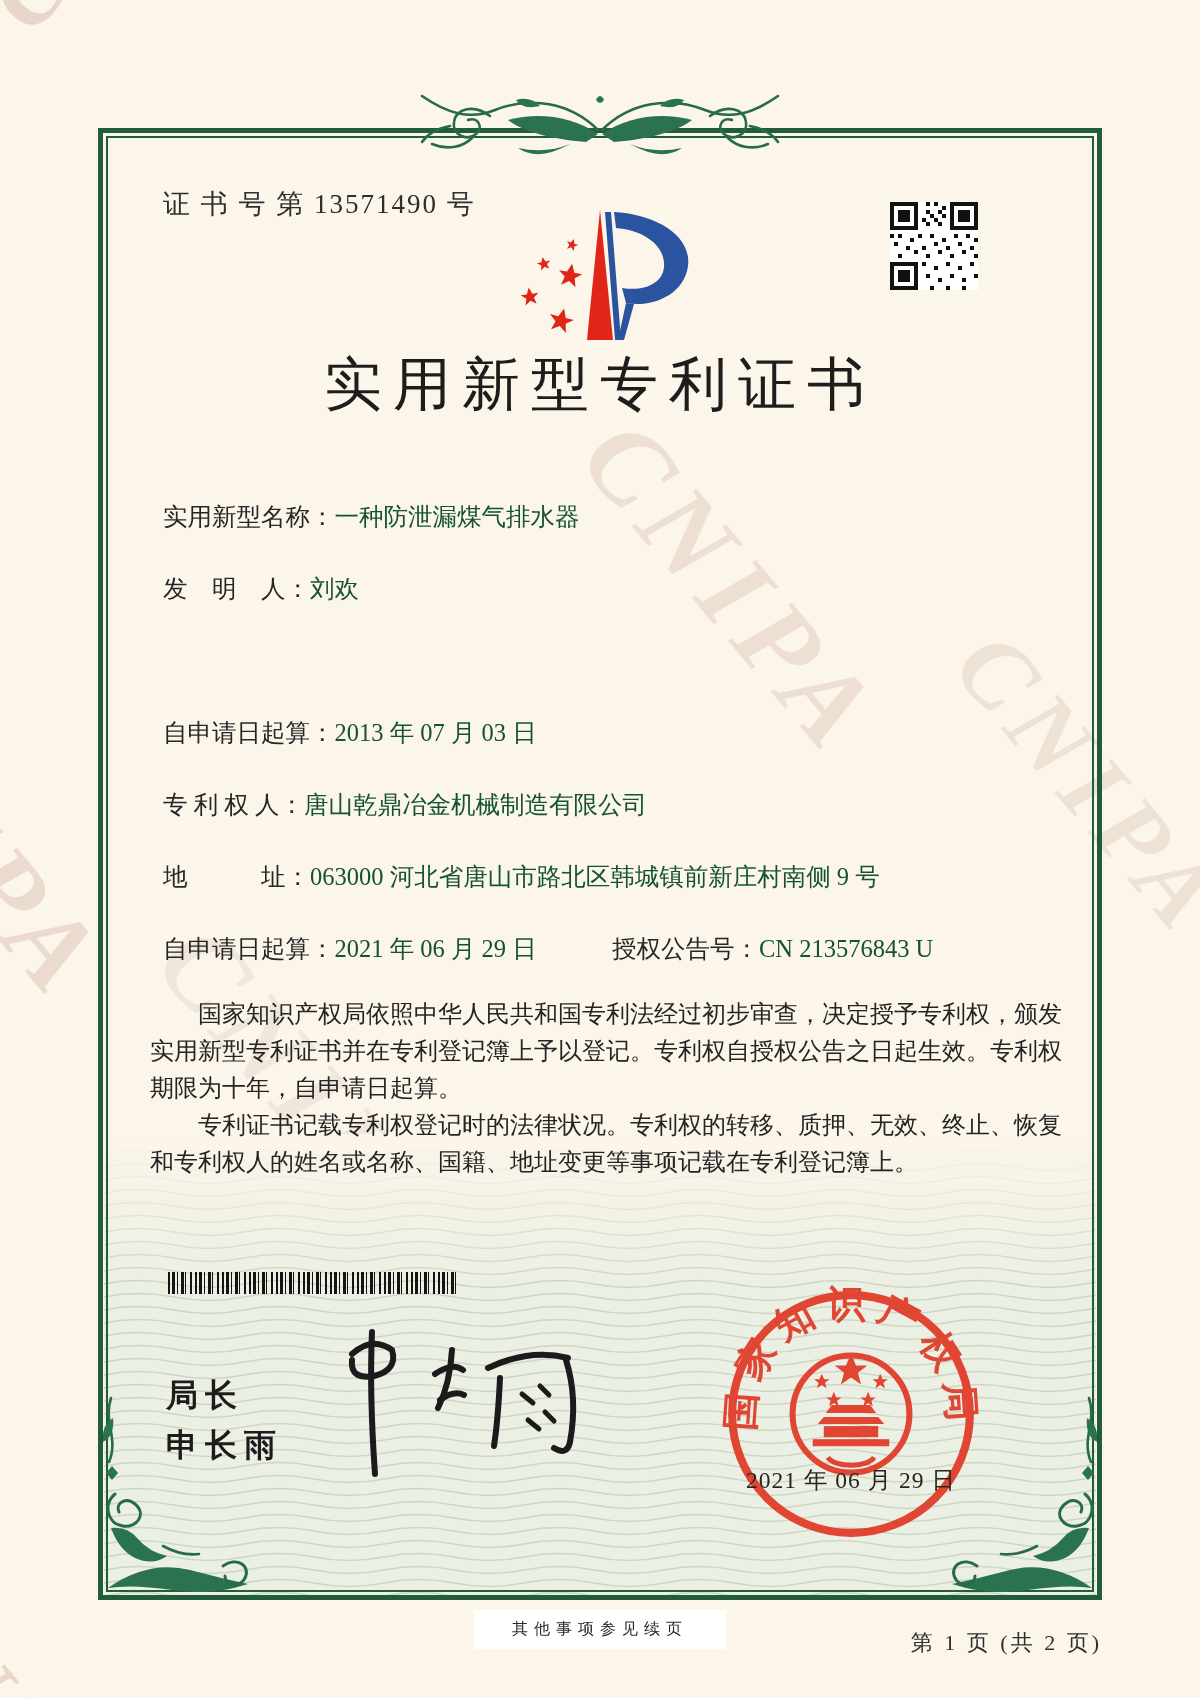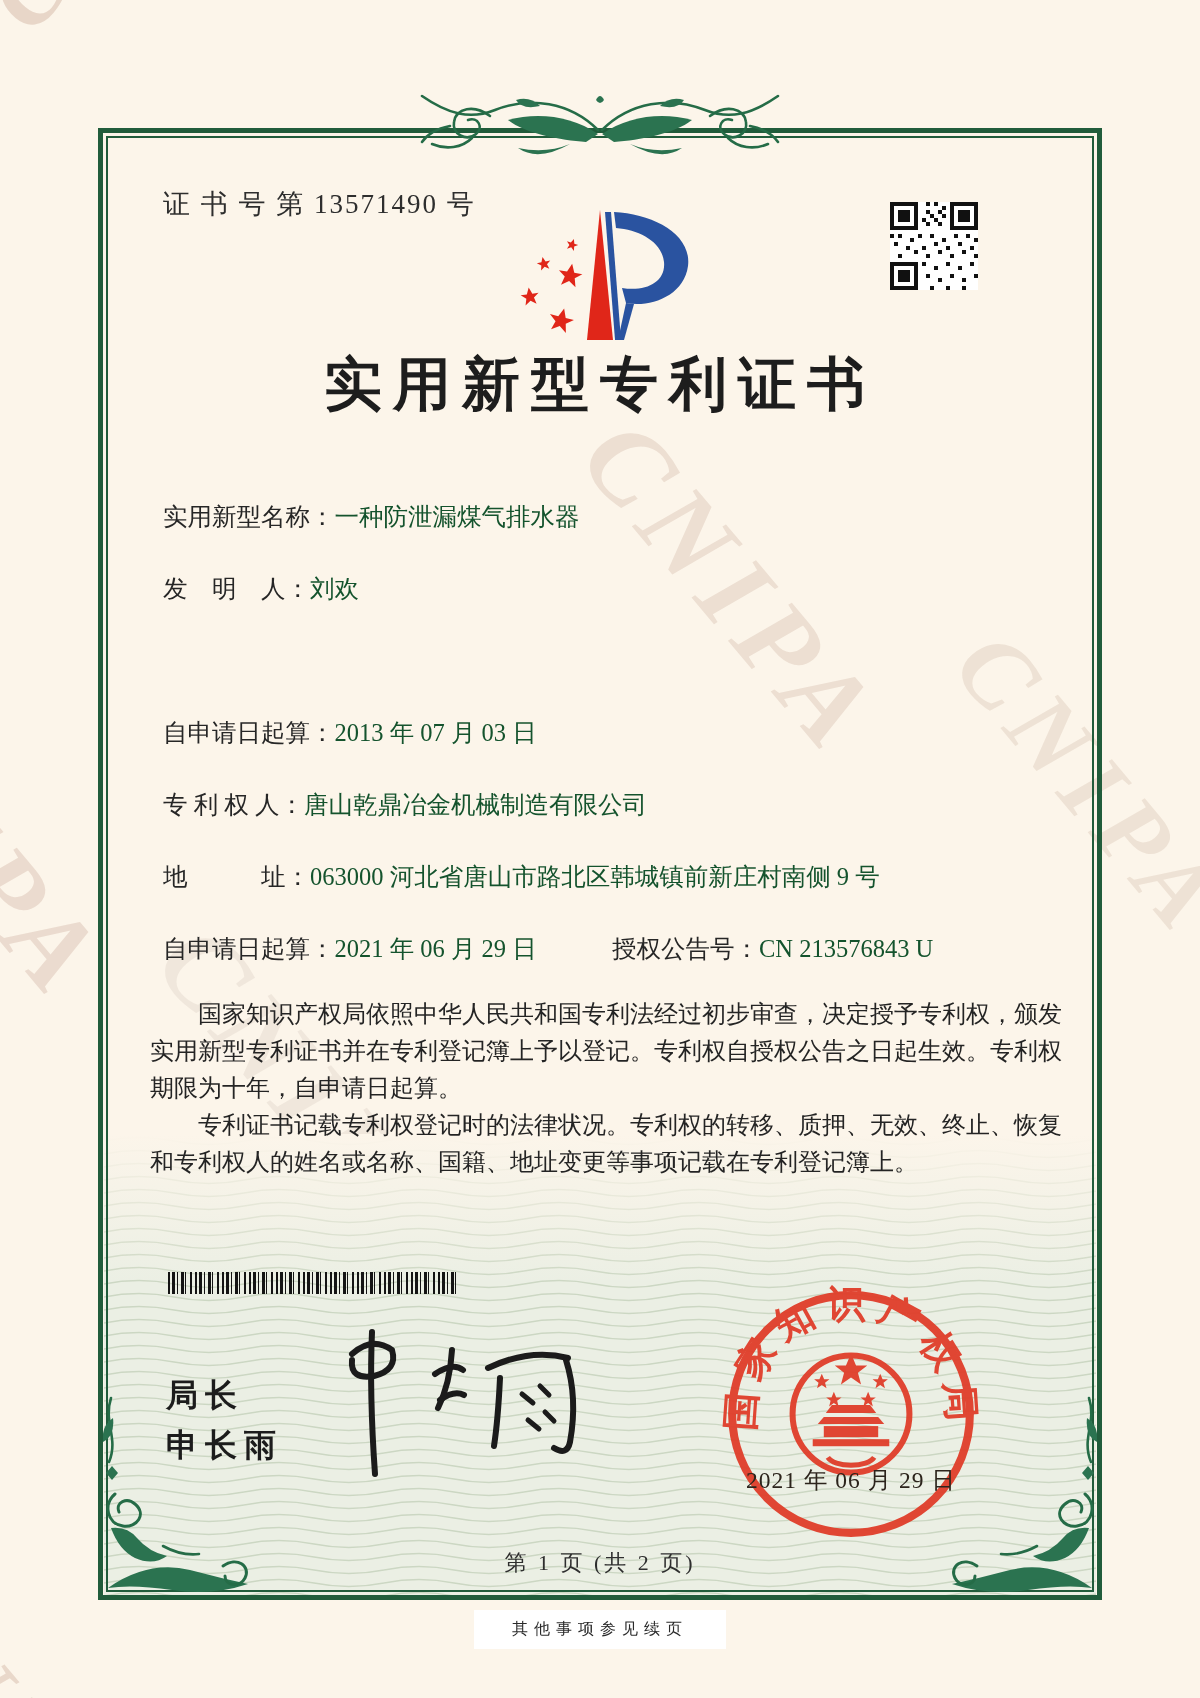--- a/index.html
+++ b/index.html
@@ -25,21 +25,21 @@
     border:2px solid #215c3b;}
   .orn-top{position:absolute; left:410px; top:84px; width:380px; height:84px;}
   .corner{position:absolute; width:150px; height:198px;}
   .corner.left{left:103px; top:1396px;}
   .corner.right{left:947px; top:1396px; transform:scaleX(-1);}
   .cert-no{position:absolute; left:163px; top:186px; font-size:27px; letter-spacing:2px; color:#2e2e2e;}
   .logo{position:absolute; left:488px; top:200px; width:222px; height:152px;}
   .qr{position:absolute; left:890px; top:202px; width:88px; height:88px;}
   .title{
     position:absolute; left:0; top:346px; width:1200px; text-align:center;
-    font-size:58px; font-weight:bold; letter-spacing:11px; color:#1d1d1d;
+    font-size:58px; font-weight:normal; letter-spacing:11px; color:#1d1d1d;
   }
   .row{position:absolute; left:163px; font-size:24.5px; white-space:nowrap; color:#262626;}
   .row .lbl{color:#262626;}
   .row .val{color:#14532d;}
   .grant2{position:absolute; left:449px; top:0;}
   .paras{
     position:absolute; left:150px; top:996px; width:912px;
     font-size:24px; line-height:37px; text-align:justify; color:#242424;
   }
   .paras p{margin:0; text-indent:2em;}
@@ -52,21 +52,21 @@
       #141414 13px 16px, transparent 16px 17px,
       #141414 17px 18px, transparent 18px 22px,
       #141414 22px 24px, transparent 24px 27px);
   }
   .signer{position:absolute; left:166px; font-family:"Liberation Sans","DejaVu Sans",sans-serif;
     font-weight:700; font-size:32px; letter-spacing:7px; color:#1c1c1c;}
   .signature{position:absolute; left:340px; top:1322px; width:250px; height:165px;}
   .seal{position:absolute; left:715px; top:1278px; width:272px; height:272px; opacity:.93;}
   .seal-date{position:absolute; left:712px; top:1464px; width:278px; text-align:center;
     font-size:23.5px; color:#2c241c; letter-spacing:1px; white-space:nowrap;}
-  .page-info{position:absolute; left:98px; top:1548px; width:1004px; text-align:center;
+  .page-info{position:absolute; left:98px; top:1628px; width:1004px; text-align:right;
     font-size:22px; letter-spacing:3px; color:#2e2e2e;}
   .note-wrap{position:absolute; left:0; top:1610px; width:1200px; text-align:center;}
   .note-box{display:inline-block; background:#ffffff; padding:9px 38px;
     font-size:16px; letter-spacing:6px; color:#2a2a2a;}
 </style>
 </head>
 <body>
 
 <div class="page">
 

